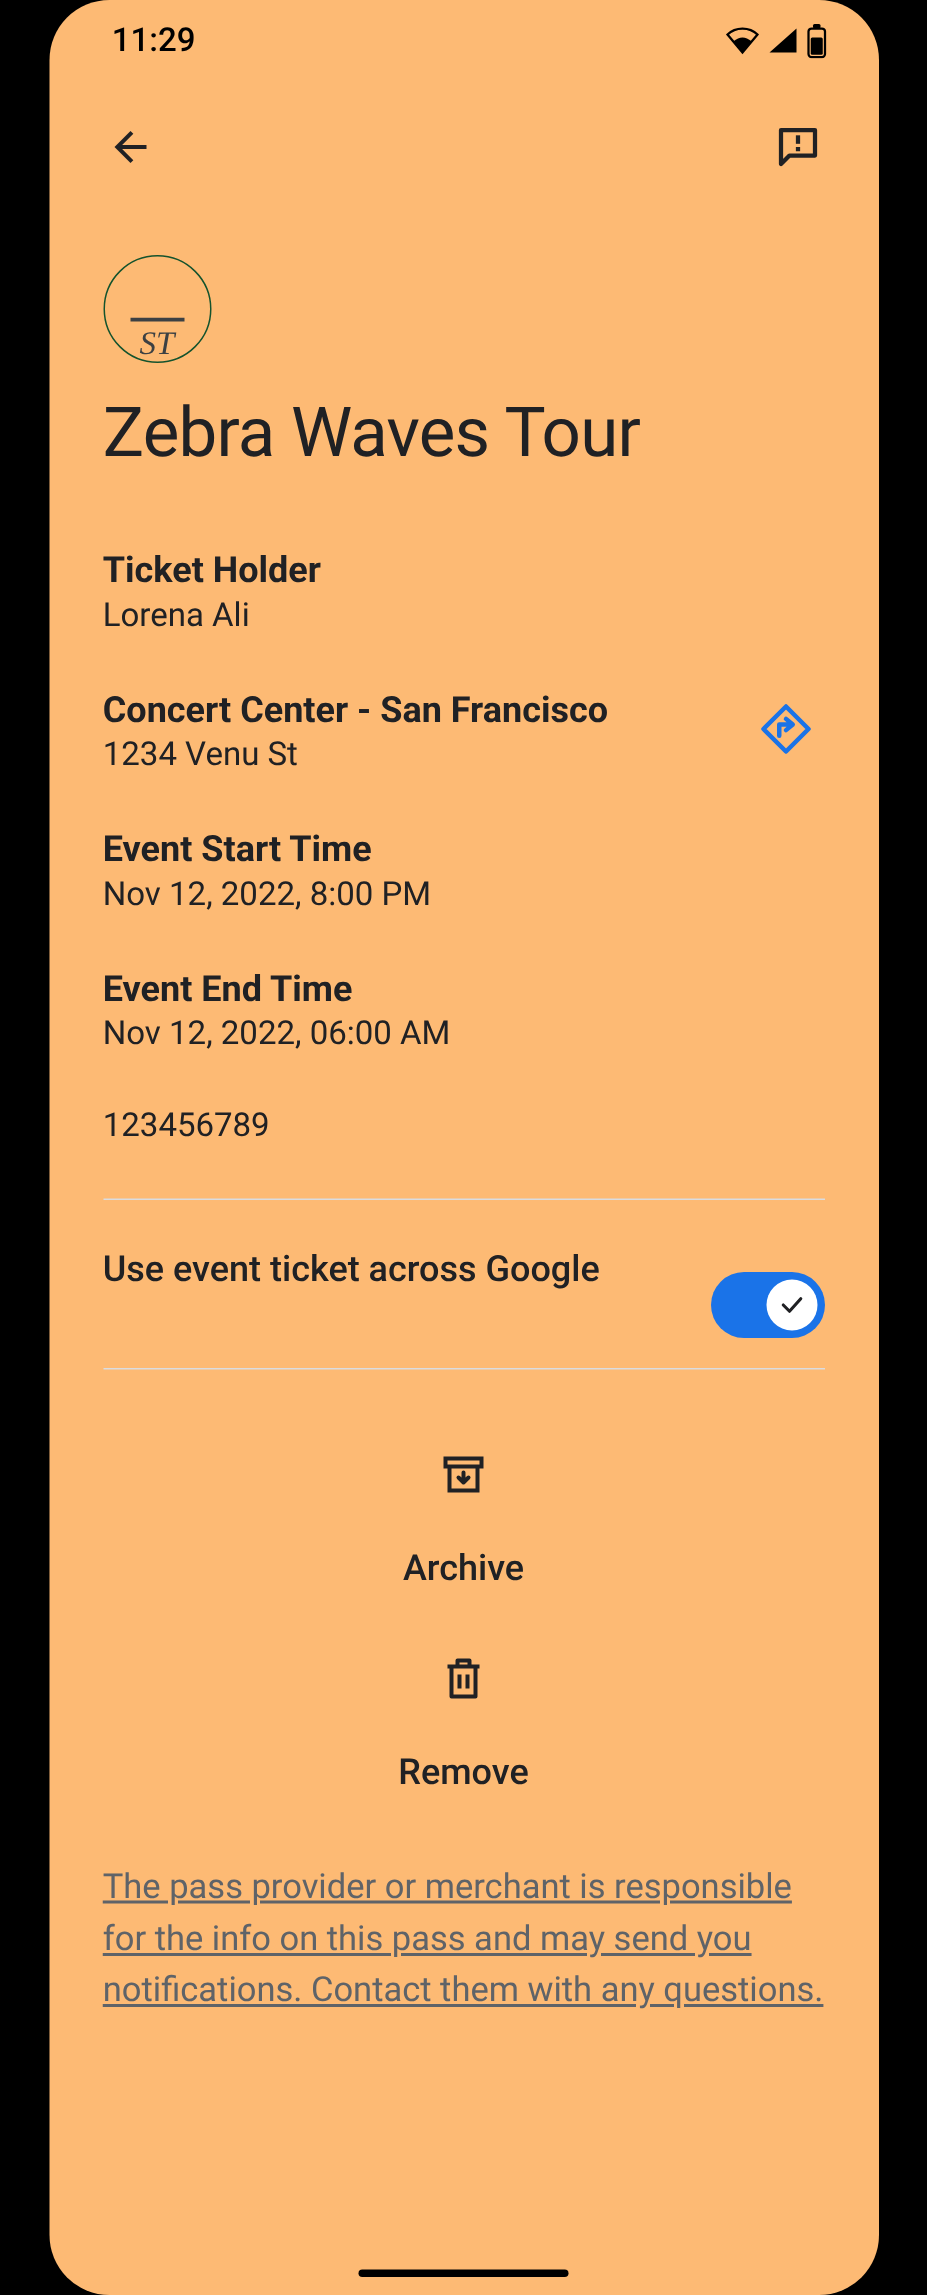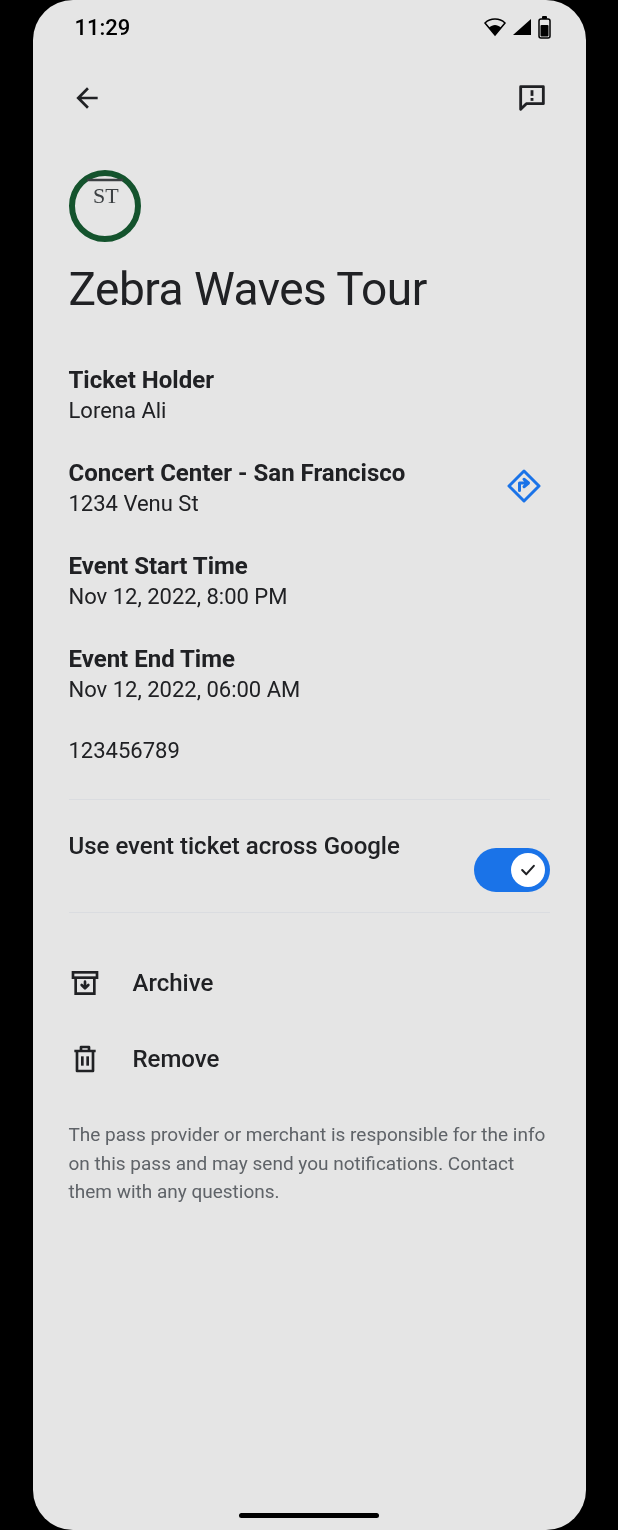--- a/index.html
+++ b/index.html
@@ -11,21 +11,21 @@
       font-family: 'Roboto', -apple-system, BlinkMacSystemFont, sans-serif;
       background: #000;
       display: flex;
       justify-content: center;
       width: 618px;
       height: 1530px;
     }
     .phone-frame {
       width: 553px;
       height: 1530px;
-      background: #e5e5e5;
+      background: #fdba74;
       border-radius: 40px;
       overflow: hidden;
       position: relative;
       display: flex;
       flex-direction: column;
     }
     .status-bar {
       display: flex;
       justify-content: space-between;
       align-items: center;
@@ -58,26 +58,27 @@
     }
     .content {
       flex: 1;
       padding: 0 36px;
       overflow-y: auto;
     }
     .logo-circle {
       width: 72px;
       height: 72px;
       border-radius: 50%;
-      border: 6px solid #14532d;
-      display: flex;
-      align-items: flex-start;
+      border: 1px solid #14532d;
+      display: flex;
+      align-items: flex-end;
       justify-content: center;
       margin-top: 30px;
       margin-bottom: 20px;
+      font-style: italic;
     }
     .page-title {
       font-size: 46px;
       font-weight: 400;
       color: #202124;
       margin-bottom: 50px;
       letter-spacing: -0.5px;
     }
     .detail-row {
       margin-bottom: 36px;
@@ -151,39 +152,41 @@
       display: flex;
       align-items: center;
       justify-content: center;
     }
     .action-row {
       display: flex;
       align-items: center;
       gap: 32px;
       padding: 22px 0;
       cursor: pointer;
+      flex-direction: column;
     }
     .action-icon {
       width: 32px;
       height: 32px;
       display: flex;
       align-items: center;
       justify-content: center;
     }
     .action-label {
       font-size: 24px;
       font-weight: 500;
       color: #202124;
     }
     .footer-text {
-      font-size: 19px;
+      font-size: 23px;
       color: #5f6368;
       line-height: 1.5;
       margin-top: 24px;
       margin-bottom: 40px;
+      text-decoration: underline;
     }
     .nav-bar {
       height: 30px;
       display: flex;
       align-items: center;
       justify-content: center;
     }
     .nav-handle {
       width: 140px;
       height: 5px;

